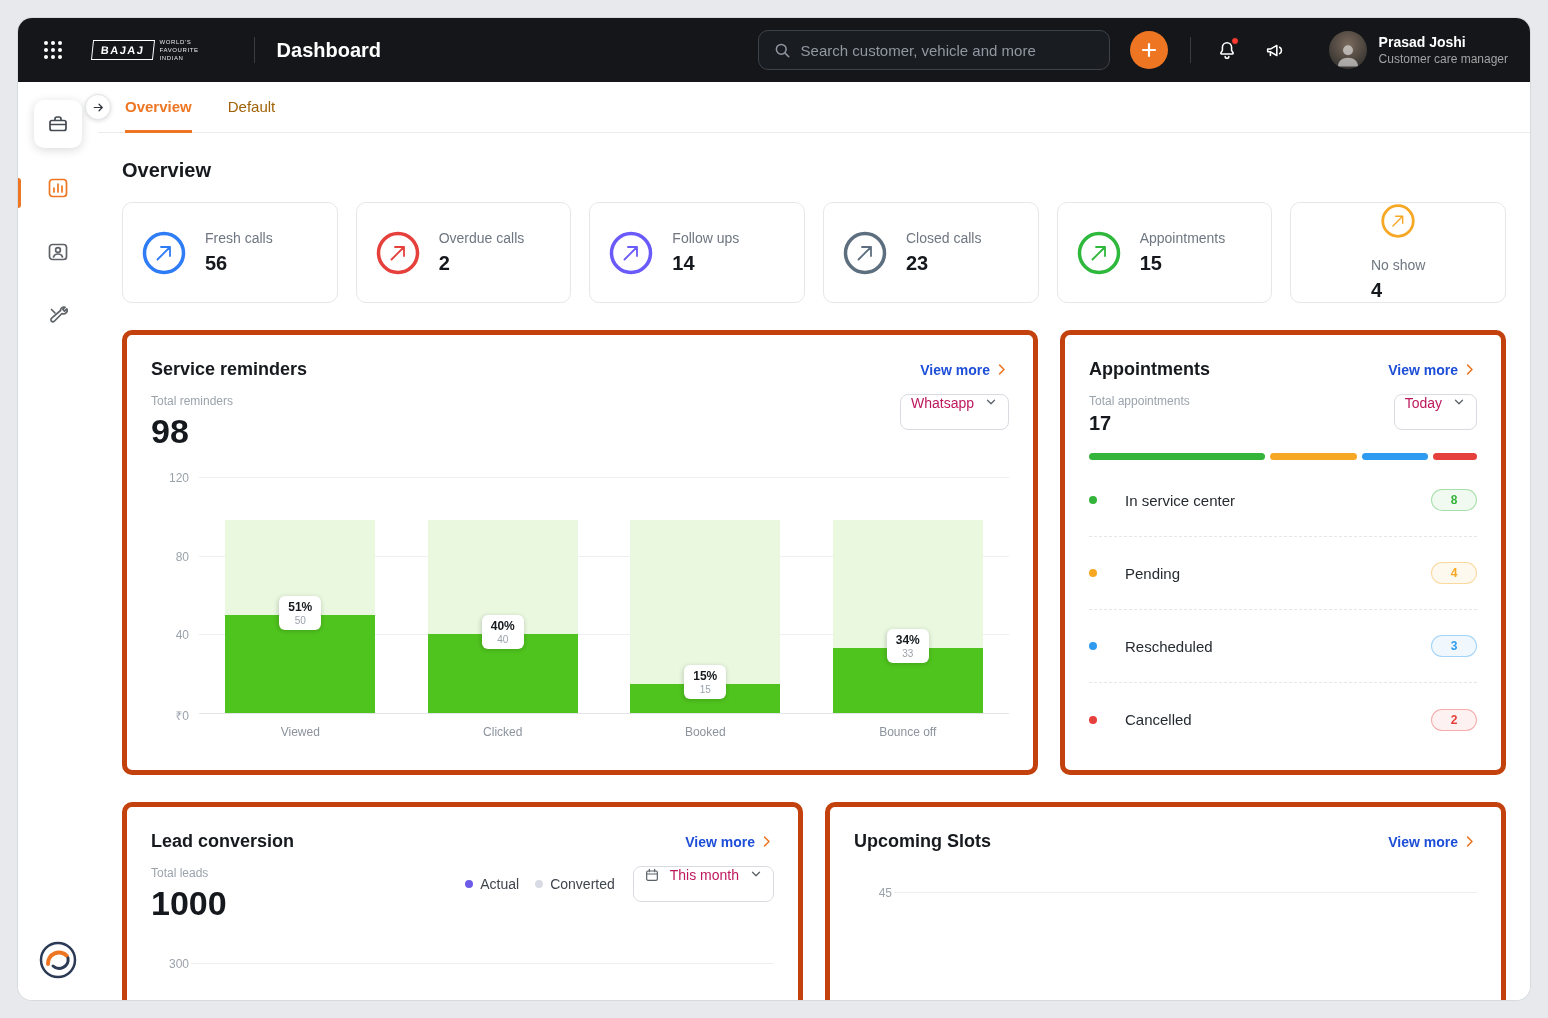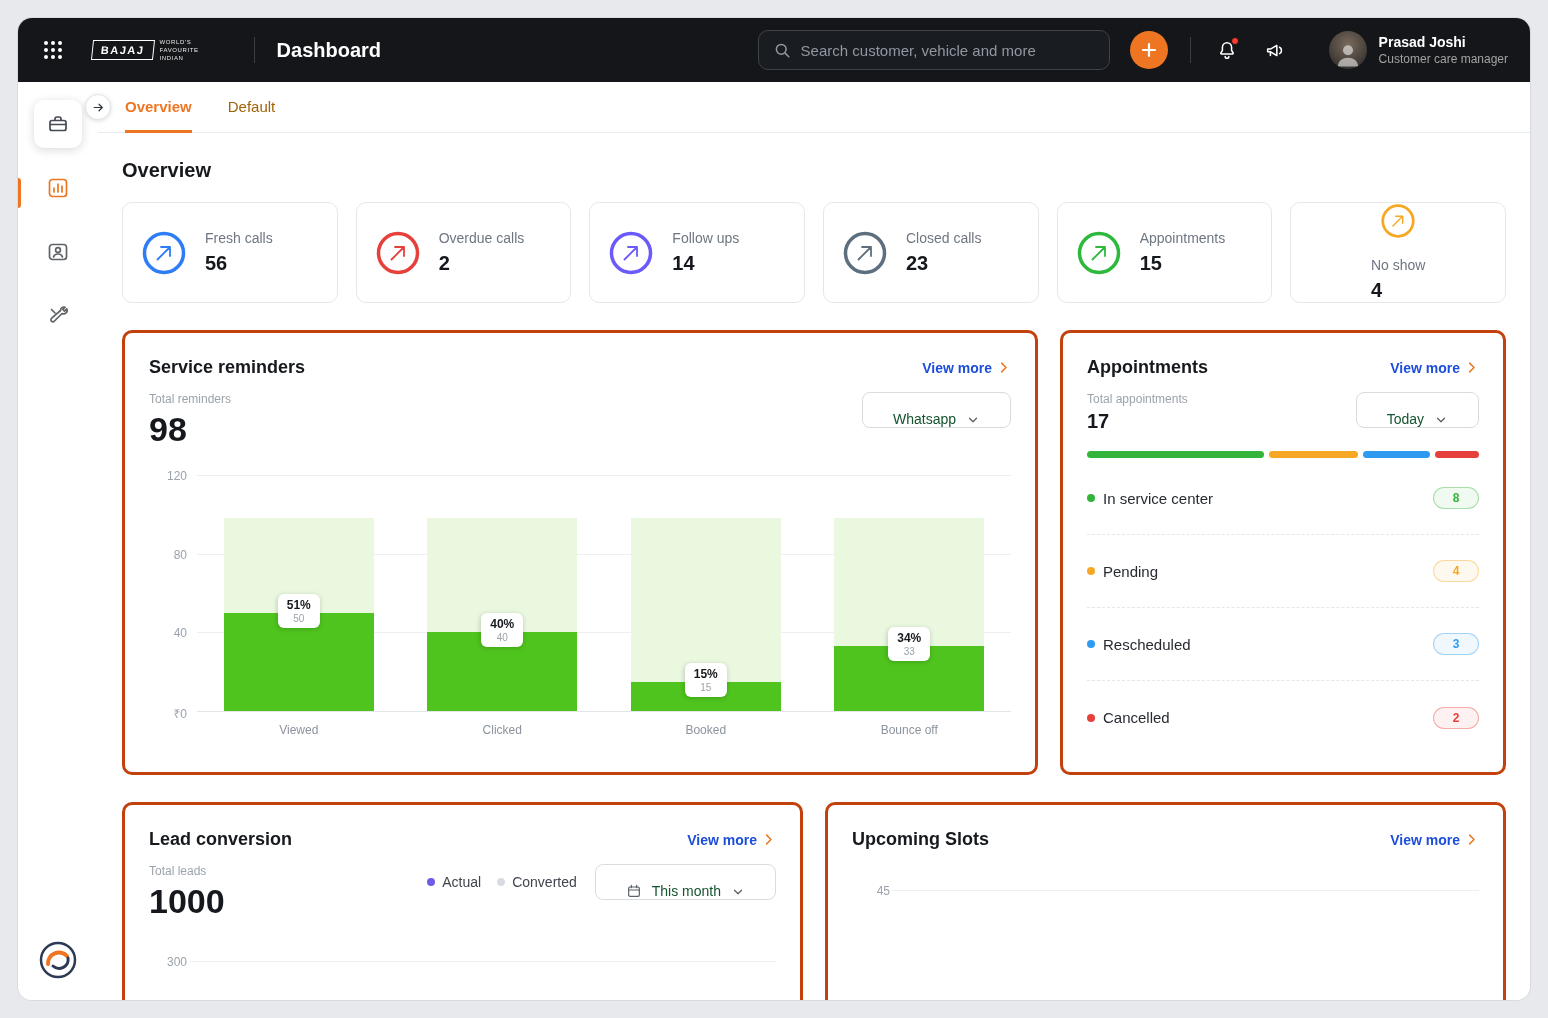--- a/index.html
+++ b/index.html
@@ -48,51 +48,51 @@
   
   .stats-row{margin-top:20px;display:grid;grid-template-columns:repeat(6,1fr);gap:18px}
   .stat-card{height:101px;border:1px solid #e5e7ea;border-radius:10px;background:#fff;display:flex;align-items:center;gap:18px;padding:0 18px}
   .stat-text{display:flex;flex-direction:column;gap:6px}
   .stat-label{font-size:14px;color:#6e7681}
   .stat-value{font-size:20px;font-weight:700;color:#15181d}
 
   
   .mid-row{margin-top:27px;display:grid;grid-template-columns:1fr 446px;gap:22px}
   .bottom-row{margin-top:27px;display:grid;grid-template-columns:1fr 1fr;gap:22px}
-  .card{border:3px solid #c2410c;border-radius:10px;background:#fff;padding:24px;overflow:hidden}
+  .card{border:5px solid #c2410c;border-radius:10px;background:#fff;padding:24px;overflow:hidden}
   .mid-row .card{height:445px}
   .bottom-row .card{height:400px}
   .card-head{display:flex;align-items:center;justify-content:space-between}
   .card-title{font-size:18px;font-weight:700;color:#16191d}
   .view-more{display:flex;align-items:center;gap:4px;font-size:14px;font-weight:600;color:#1d4ed8;background:none;border:none;cursor:pointer}
   .totals-row{margin-top:14px;display:flex;align-items:flex-start;justify-content:space-between}
   .total-label{font-size:12px;color:#9ba3ac}
   .total-big{font-size:34px;font-weight:700;color:#15181d;margin-top:4px}
   .total-small{font-size:20px;font-weight:700;color:#15181d;margin-top:4px}
-  .dropdown{display:flex;align-items:flex-end;gap:10px;height:36px;padding:0 30px;border:1px solid #d8dce1;border-radius:8px;background:#fff;font-size:14px;color:#14532d;cursor:pointer;font-family:"Liberation Sans",sans-serif}
+  .dropdown{display:flex;align-items:flex-start;gap:10px;height:36px;padding:0 10px;border:1px solid #d8dce1;border-radius:8px;background:#fff;font-size:14px;color:#be185d;cursor:pointer;font-family:"Liberation Sans",sans-serif}
 
   
   .sr-chart{margin-top:26px;margin-left:48px;position:relative;height:236px}
   .gl{position:absolute;left:0;right:0;border-top:1px solid #edeff2}
   .gl.base{border-top-color:#e3e6e9}
   .gl-label{position:absolute;left:-48px;top:-7px;width:38px;text-align:right;font-size:12px;color:#9aa2ab}
   .sr-cols{position:absolute;inset:0;display:flex;justify-content:space-around;align-items:flex-end}
   .sr-col{width:150px;height:100%;position:relative}
   .sr-bg,.sr-bar{position:absolute;bottom:0;left:0;right:0}
   .sr-tag{position:absolute;left:50%;transform:translateX(-50%);background:#fff;border-radius:6px;box-shadow:0 1px 5px rgba(0,0,0,.18);padding:4px 9px;text-align:center;display:flex;flex-direction:column;gap:1px}
   .sr-tag .pct{font-size:12px;font-weight:700;color:#16191d;white-space:nowrap}
   .sr-tag .num{font-size:10px;color:#9aa2ab}
   .sr-xlabels{margin-left:48px;margin-top:12px;display:flex;justify-content:space-around}
   .sr-xlabels span{width:150px;text-align:center;font-size:12px;color:#8b939d}
 
   
   .ap-stack{margin-top:18px;display:flex;gap:5px;height:7px}
   .ap-seg{border-radius:4px}
   .ap-rows{margin-top:4px}
-  .ap-row{height:73px;display:flex;align-items:center;gap:8px;border-bottom:1px dashed #e4e7ea;cursor:pointer}
+  .ap-row{height:73px;display:flex;align-items:center;gap:28px;border-bottom:1px dashed #e4e7ea;cursor:pointer}
   .ap-row:last-child{border-bottom:none}
   .row-dot{width:8px;height:8px;border-radius:50%;flex:none}
   .row-label{font-size:15px;color:#262b31;font-weight:500}
   .count-pill{margin-left:auto;min-width:46px;text-align:center;font-size:12px;font-weight:600;border:1px solid;border-radius:999px;padding:3px 0}
 
   
   .lc-right{display:flex;align-items:center;gap:18px}
   .legend{display:flex;align-items:center;gap:16px}
   .legend-item{display:flex;align-items:center;gap:7px}
   .legend-dot{width:8px;height:8px;border-radius:50%}

